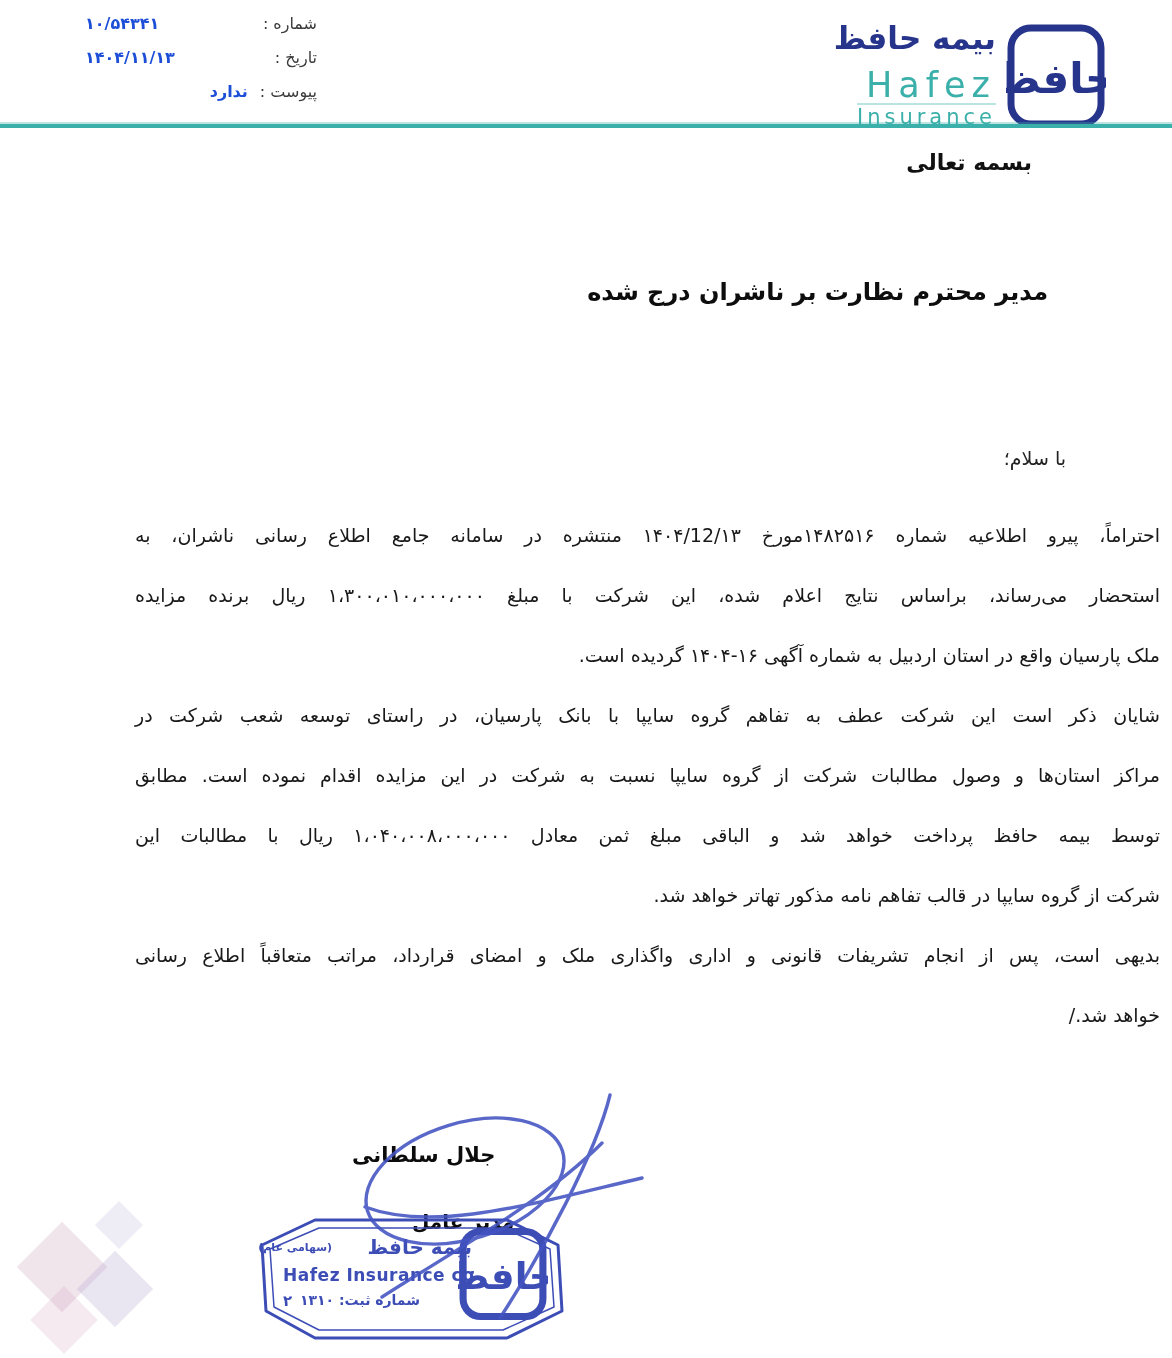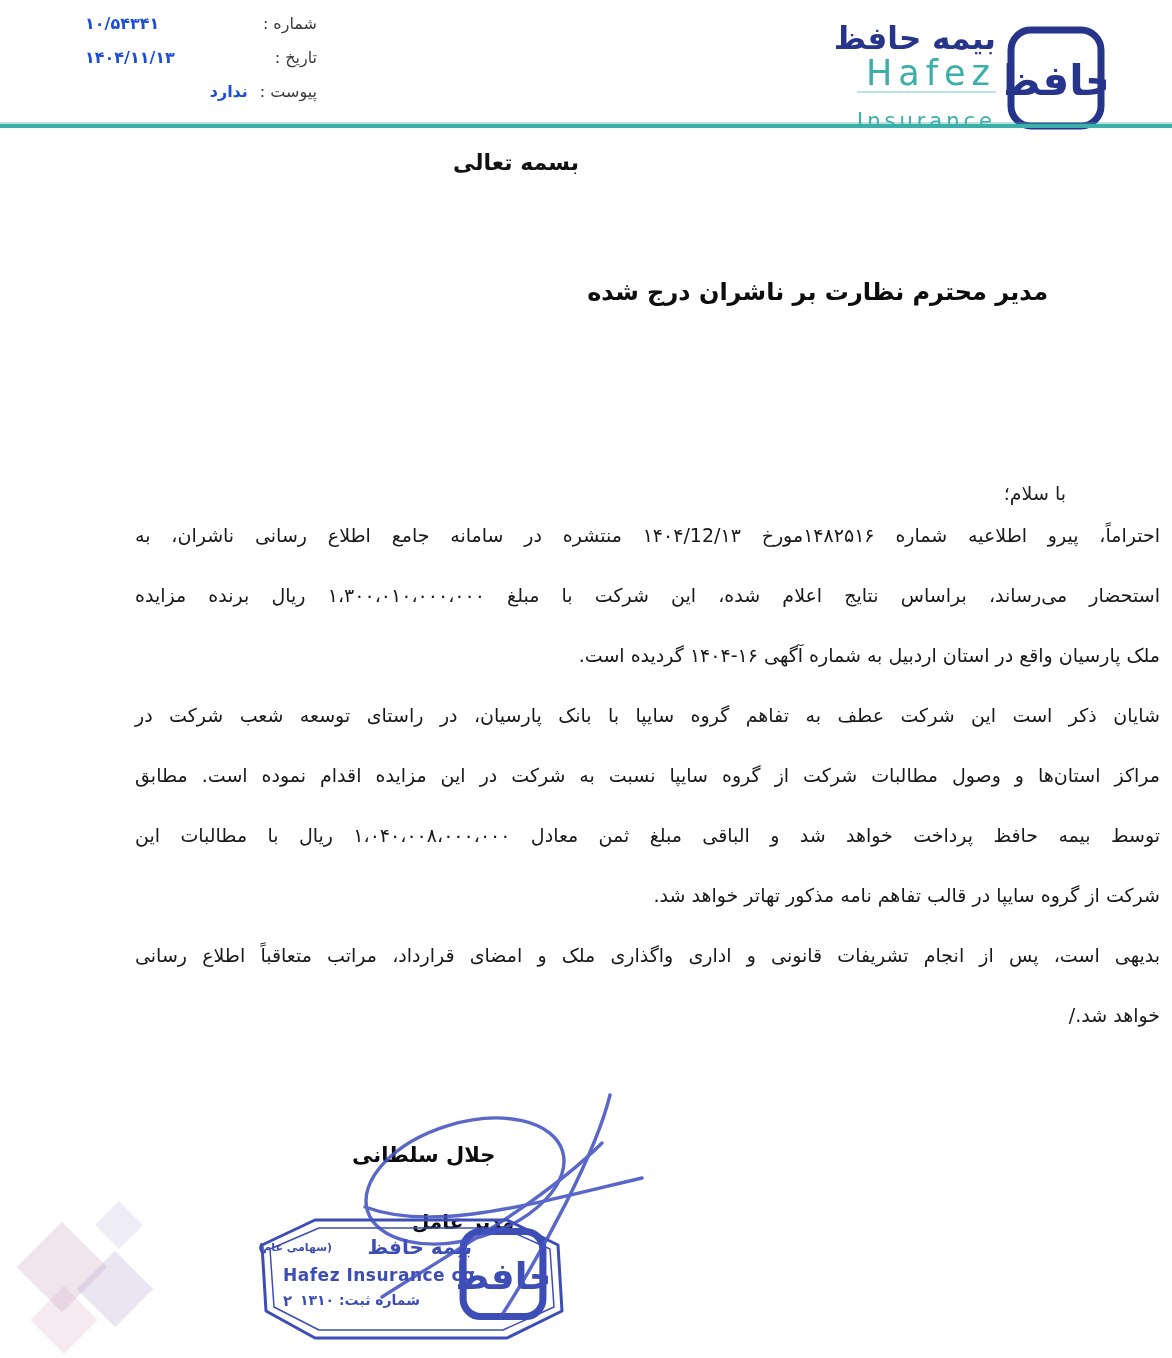--- a/index.html
+++ b/index.html
@@ -11,31 +11,31 @@
   
   .meta{position:absolute; top:14px; left:85px; width:232px; direction:rtl; font-size:16px; color:#333;}
   .meta-row{display:flex; justify-content:space-between; align-items:baseline; margin-bottom:15px;}
   .meta-row.tight{justify-content:flex-start; gap:12px;}
   .meta-label{font-weight:400; color:#3a3a3a;}
   .meta-value{font-weight:700; color:#1d4ed8; letter-spacing:1px;}
   
   .logo{position:absolute; top:22px; right:66px; display:flex; align-items:center; gap:10px;}
   .wordmark{display:flex; flex-direction:column; align-items:flex-end;}
   .wm-fa{font-size:31px; font-weight:700; color:#27348b; letter-spacing:1px; line-height:1.05; direction:rtl;}
-  .wm-en{font-size:35px; color:#3bafa9; letter-spacing:6px; line-height:1.05; margin-top:0;}
-  .wm-sub{font-size:21px; color:#3bafa9; letter-spacing:4px; line-height:1.1; border-top:2px solid #b9e4e1; padding-top:17px;}
+  .wm-en{font-size:35px; color:#3bafa9; letter-spacing:6px; line-height:1.05; margin-top:12px;}
+  .wm-sub{font-size:21px; color:#3bafa9; letter-spacing:4px; line-height:1.1; border-top:2px solid #b9e4e1; padding-top:1px;}
   .emblem{display:block;}
   
   .rule{position:absolute; top:124px; left:0; width:1172px; height:4px; background:#3bafa9; box-shadow:0 -2px 0 rgba(59,175,169,.35);}
   
-  .besmele{position:absolute; top:150px; left:0; width:1032px; text-align:center; font-size:22px; font-weight:700; direction:rtl; color:#111;}
+  .besmele{position:absolute; top:150px; left:0; width:1032px; font-size:22px; font-weight:700; direction:rtl; color:#111;}
   .addressee{position:absolute; top:278px; right:124px; direction:rtl; text-align:right; color:#0d0d0d;}
   .addr1{font-size:24px; font-weight:700; margin-bottom:24px;}
   .addr2{font-size:24px; font-weight:700;}
-  .salutation{position:absolute; top:447px; right:106px; direction:rtl; font-size:19px; color:#222;margin-top:35px;}
+  .salutation{position:absolute; top:447px; right:106px; direction:rtl; font-size:19px; color:#222;}
   
   .body-text{position:absolute; top:505px; left:135px; width:1025px; direction:rtl; font-size:19px; color:#191919;}
   .bline{line-height:60px; height:60px; text-align:justify; text-align-last:justify; white-space:nowrap;}
   .bline.pend{text-align-last:right; white-space:normal;}
   
   .sig-name{position:absolute; top:1143px; left:352px; font-size:21px; font-weight:700; direction:rtl; color:#0c0c0c;}
   .sig-title{position:absolute; top:1210px; left:412px; font-size:20px; font-weight:700; direction:rtl; color:#0c0c0c; z-index:1;}
   .stamp{position:absolute; top:1215px; left:255px; width:315px; height:130px; z-index:2; color:#3d4db6;}
   .stamp svg.frame{position:absolute; top:0; left:0;}
   .stamp .s-company{position:absolute; top:20px; right:98px; direction:rtl; font-size:20px; font-weight:700; white-space:nowrap;}

